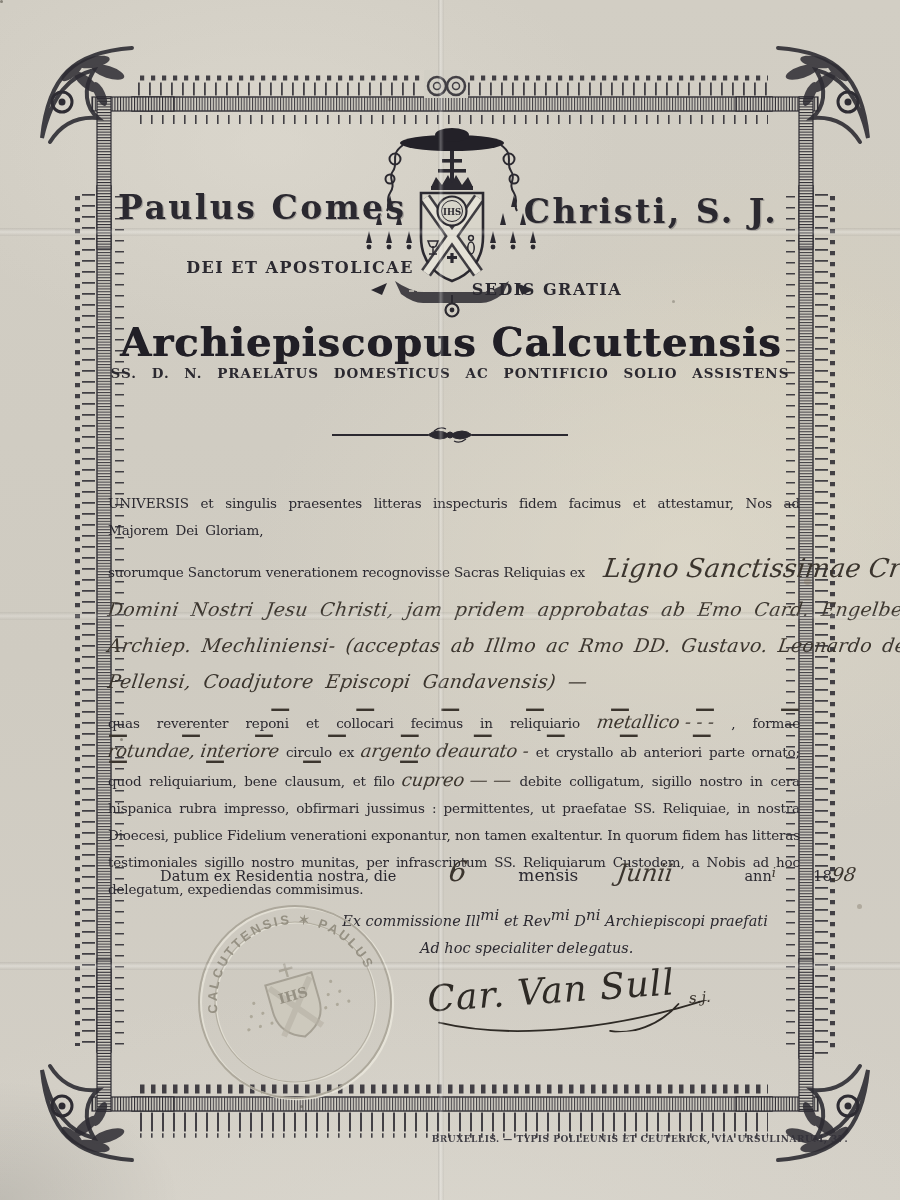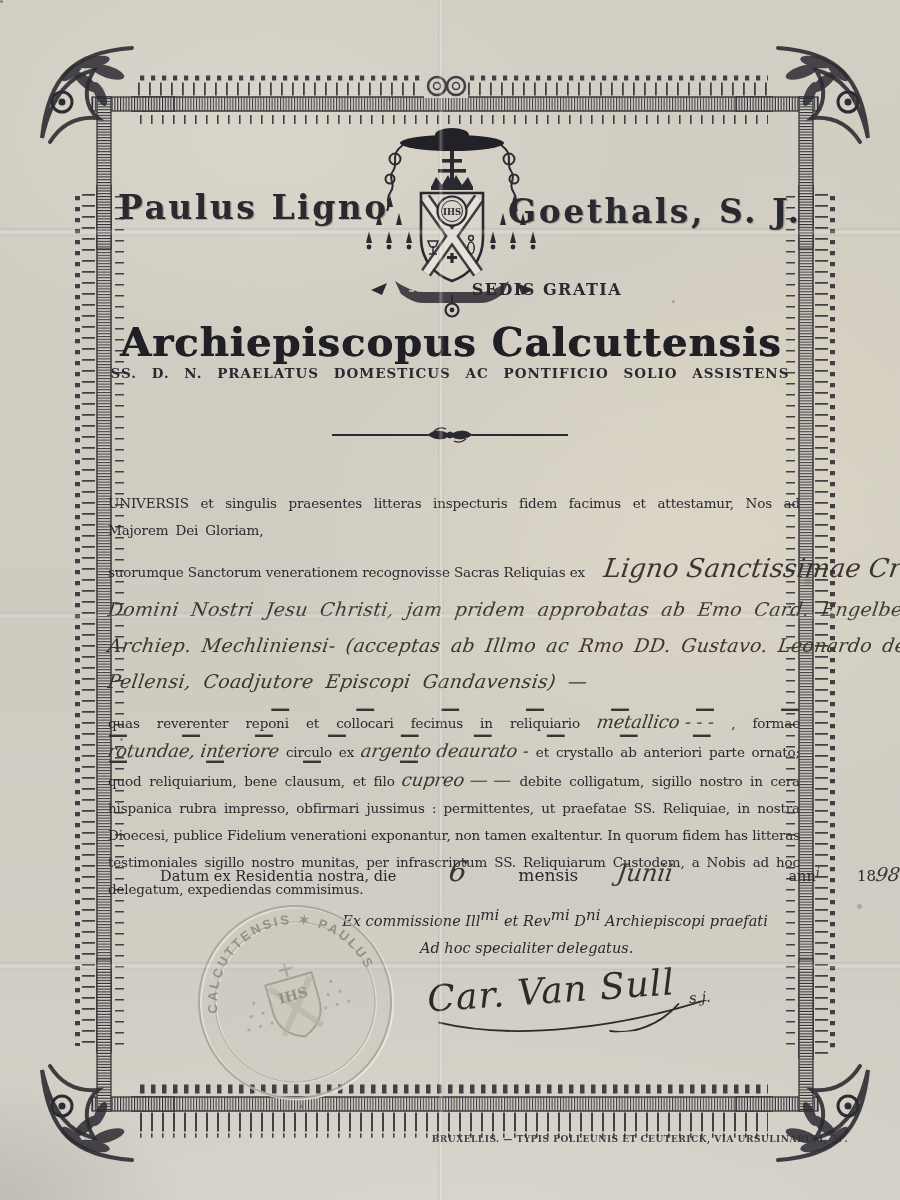--- a/index.html
+++ b/index.html
@@ -197,23 +197,24 @@
       <path d="M52,166 h86" stroke="#cfccc2" stroke-width="1.6" stroke-dasharray="5 3" fill="none"></path>
     </g>
 
     <g stroke="#2b2930" fill="none">
       <line x1="95" y1="170" x2="95" y2="178" stroke-width="2"></line>
       <circle cx="95" cy="185" r="6.5" stroke-width="2.2"></circle>
       <circle cx="95" cy="185" r="2.4" fill="#2b2930" stroke="none"></circle>
     </g>
   </svg>
 
-  <div class="abs printed name" style="left:118px;top:188px;width:264px;text-align:center">Paulus Ligno</div>
-  <div class="abs printed name" style="left:508px;top:192px;width:286px;text-align:center">Goethals, S. J.</div>
-
+  <div class="abs printed name" style="left:118px;top:188px;width:264px;text-align:center">Paulus Comes</div>
+  <div class="abs printed name" style="left:508px;top:192px;width:286px;text-align:center">Christi, S. J.</div>
+
+  <div class="abs printed grace" style="left:186px;top:258px;width:228px;text-align:center">DEI ET APOSTOLICAE</div>
   <div class="abs printed grace" style="left:462px;top:280px;width:170px;text-align:center">SEDIS GRATIA</div>
 
   <div class="abs printed gothic" style="left:120px;top:318px;width:660px;text-align:center">Archiepiscopus Calcuttensis</div>
 
   <div class="abs printed dignities" style="left:90px;top:365px;width:720px;text-align:center">SS. D. N. PRAELATUS DOMESTICUS AC PONTIFICIO SOLIO ASSISTENS</div>
 
   <svg class="abs" style="left:330px;top:426px" width="240" height="18" viewBox="0 0 240 18" aria-hidden="true">
     <g stroke="#2b2930" fill="#2b2930">
       <line x1="2" y1="9" x2="98" y2="9" stroke-width="1.8"></line>
       <line x1="142" y1="9" x2="238" y2="9" stroke-width="1.8"></line>
@@ -241,21 +242,21 @@
 
   <div class="abs printed body-print justify" style="left:108px;top:708px;width:692px">
     <span>quas reverenter reponi et collocari fecimus in reliquiario </span><span class="hand hand-skew" style="font-size:18px">metallico - - -</span><span> , formae </span><span class="hand hand-skew" style="font-size:18px">rotundae, interiore</span><span> circulo ex </span><span class="hand hand-skew" style="font-size:18px">argento deaurato -</span><span> et crystallo ab anteriori parte ornato; quod reliquiarium, bene clausum, et filo </span><span class="hand hand-skew" style="font-size:18px">cupreo — —</span><span> debite colligatum, sigillo nostro in cera hispanica rubra impresso, obfirmari jussimus : permittentes, ut praefatae SS. Reliquiae, in nostra Dioecesi, publice Fidelium venerationi exponantur, non tamen exaltentur. In quorum fidem has litteras testimoniales sigillo nostro munitas, per infrascriptum SS. Reliquiarum Custodem, a Nobis ad hoc delegatum, expediendas commisimus.</span>
   </div>
 
   <div class="abs" style="left:160px;top:855px;width:640px;white-space:nowrap">
     <span class="printed" style="font-size:14.5px">Datum ex Residentia nostra, die</span>
     <span class="hand hand-skew" style="font-size:28px;margin-left:48px">6</span>
     <span class="printed" style="font-size:17px;margin-left:46px">mensis</span>
     <span class="hand hand-skew" style="font-size:24px;margin-left:34px">Junii</span>
-    <span class="printed" style="font-size:14.5px;margin-left:110px">ann</span><span class="hand" style="font-size:13px;vertical-align:4px">i</span>
+    <span class="printed" style="font-size:14.5px;margin-left:66px">ann</span><span class="hand" style="font-size:13px;vertical-align:4px">i</span>
     <span class="printed" style="font-size:15px;margin-left:32px">18</span><span class="hand hand-skew" style="font-size:19px">98</span>
   </div>
 
   <div class="abs printed ital" style="left:340px;top:906px;width:430px;text-align:center;font-size:14.5px">
     <span>Ex commissione Ill</span><sup class="sm">mi</sup><span> et Rev</span><sup class="sm">mi</sup><span> D</span><sup class="sm">ni</sup><span> Archiepiscopi praefati</span>
   </div>
   <div class="abs printed ital" style="left:420px;top:940px;font-size:14.5px">Ad hoc specialiter delegatus.</div>
 
   <div class="abs" style="left:428px;top:968px;transform:rotate(-4deg)">
     <span class="hand sig">Car. Van Sull</span>

